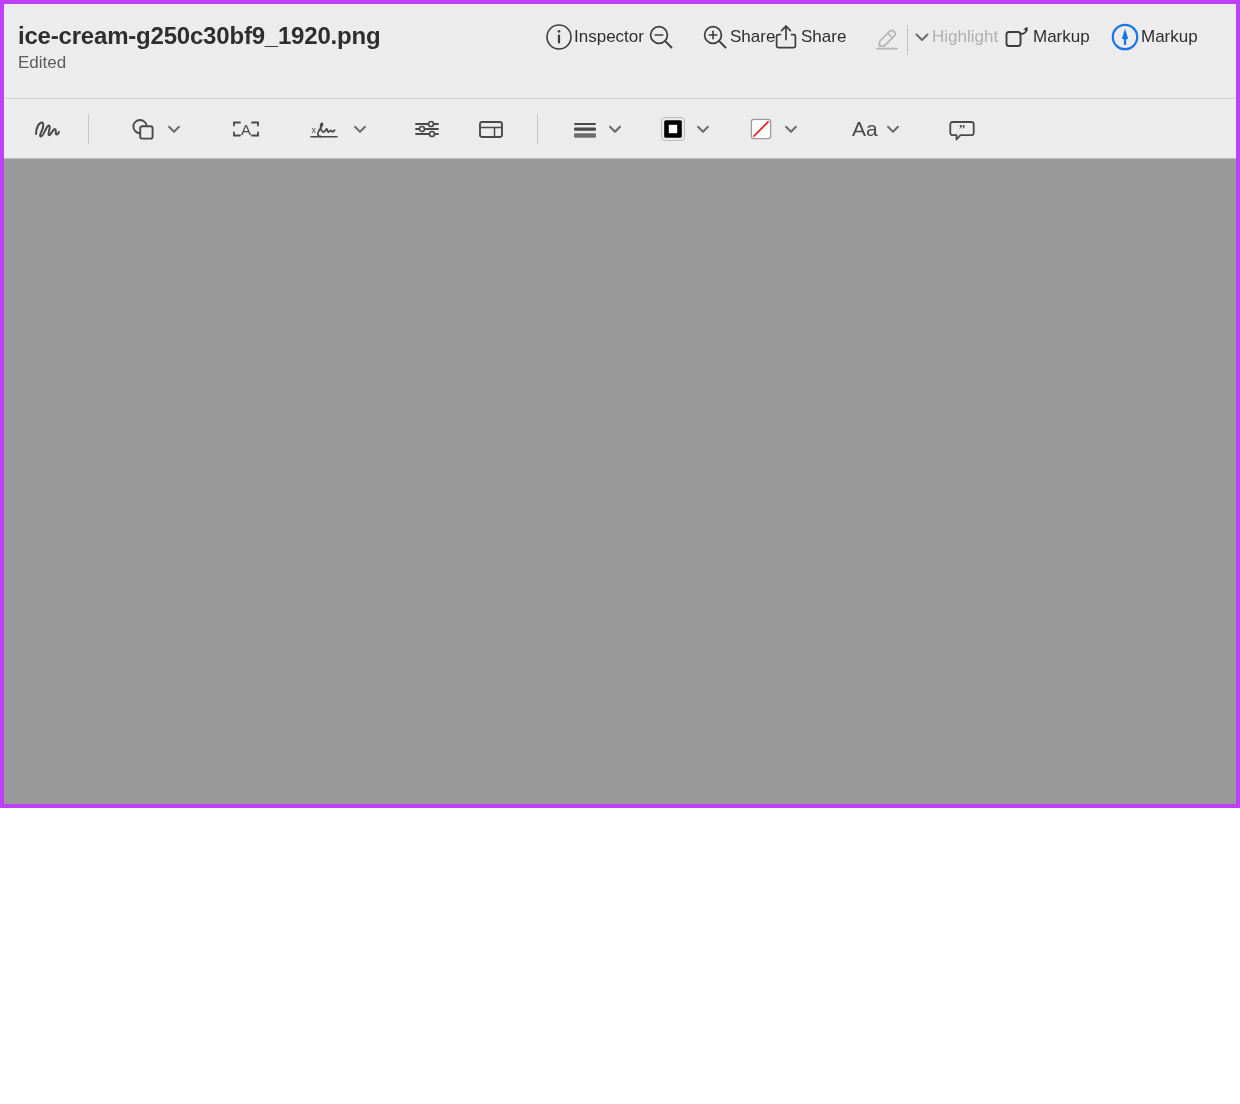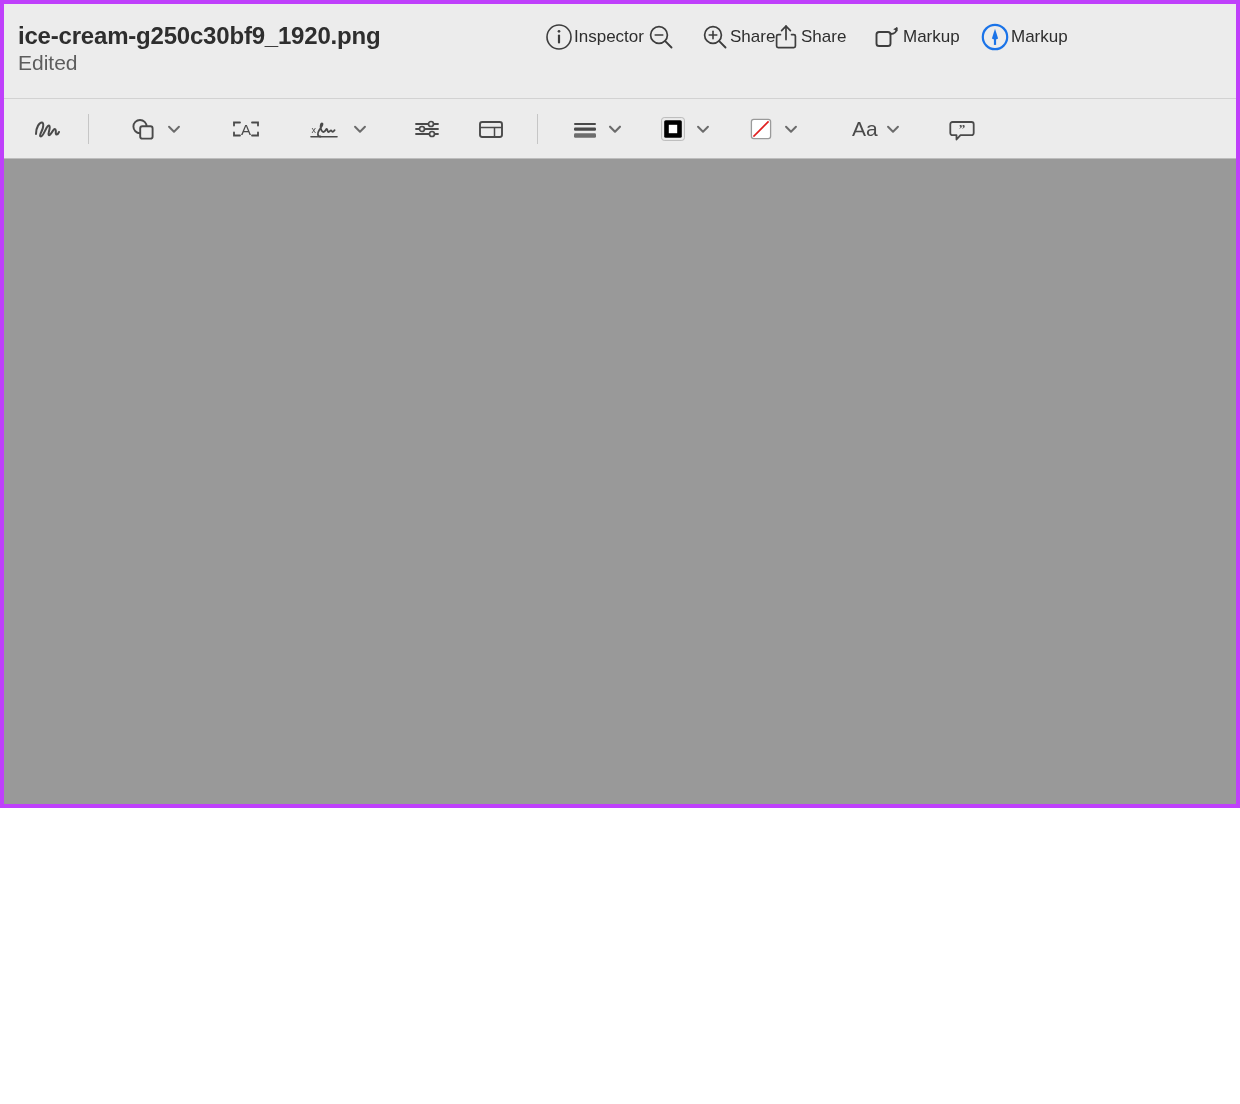--- a/index.html
+++ b/index.html
@@ -46,21 +46,21 @@
   }
   .doc-title {
     font-size: 24px;
     font-weight: bold;
     color: #2e2e2e;
     letter-spacing: -0.2px;
     line-height: 28px;
     white-space: nowrap;
   }
   .doc-subtitle {
-    font-size: 21px;
+    font-size: 17px;
     font-weight: normal;
     color: #5d5d5d;
     line-height: 22px;
     margin-top: 2px;
   }
 
   .toolbar-items {
     position: absolute;
     left: 540px;
     top: 12px;
@@ -202,20 +202,38 @@
             <svg width="30" height="30" viewBox="0 0 30 30">
               <path d="M9.5 12.6 H7.2 a1.6 1.6 0 0 0 -1.6 1.6 V24 a1.6 1.6 0 0 0 1.6 1.6 H22.8 A1.6 1.6 0 0 0 24.4 24 V14.2 a1.6 1.6 0 0 0 -1.6 -1.6 H20.5" fill="none" stroke="#3d3d3d" stroke-width="1.7" stroke-linecap="round"></path>
               <line x1="15" y1="4.2" x2="15" y2="17.6" stroke="#3d3d3d" stroke-width="1.7" stroke-linecap="round"></line>
               <path d="M10.6 8.6 L15 4.2 L19.4 8.6" fill="none" stroke="#3d3d3d" stroke-width="1.7" stroke-linecap="round" stroke-linejoin="round"></path>
             </svg>
           </span>
         </div>
         <div class="tb-label">Share</div>
       </div>
 
+      <div class="tb-item disabled" style="width:130px">
+        <div class="tb-icon-row" style="gap:0">
+          <span>
+            <svg width="32" height="30" viewBox="0 0 32 30">
+              <path d="M8.5 19.5 L18.8 9.2 a2.6 2.6 0 0 1 3.7 0 l0.9 0.9 a2.6 2.6 0 0 1 0 3.7 L13.1 24.1 H8.5 Z" fill="none" stroke="#b6b6b6" stroke-width="1.7" stroke-linejoin="round"></path>
+              <line x1="16.8" y1="11.2" x2="21.3" y2="15.7" stroke="#b6b6b6" stroke-width="1.5"></line>
+              <line x1="6" y1="26.6" x2="26" y2="26.6" stroke="#b6b6b6" stroke-width="1.8" stroke-linecap="round"></line>
+            </svg>
+          </span>
+          <span class="tb-sep"></span>
+          <span class="chev-btn">
+            <svg width="20" height="20" viewBox="0 0 20 20">
+              <path d="M4.5 7.5 L10 13 L15.5 7.5" fill="none" stroke="#6b6b6b" stroke-width="2" stroke-linecap="round" stroke-linejoin="round"></path>
+            </svg>
+          </span>
+        </div>
+        <div class="tb-label">Highlight</div>
+      </div>
 
       <div class="tb-item" style="width:108px">
         <div class="tb-icon-row">
           <span>
             <svg width="32" height="30" viewBox="0 0 32 30">
               <rect x="5.5" y="10" width="14" height="14" rx="2.6" fill="none" stroke="#3d3d3d" stroke-width="1.9"></rect>
               <path d="M19.5 12 C23.5 12 25.8 9.4 25.8 6.2" fill="none" stroke="#3d3d3d" stroke-width="1.9" stroke-linecap="round"></path>
               <path d="M22.2 7.3 L25.8 5.2 L26.6 9.3 Z" fill="#3d3d3d"></path>
             </svg>
           </span>

